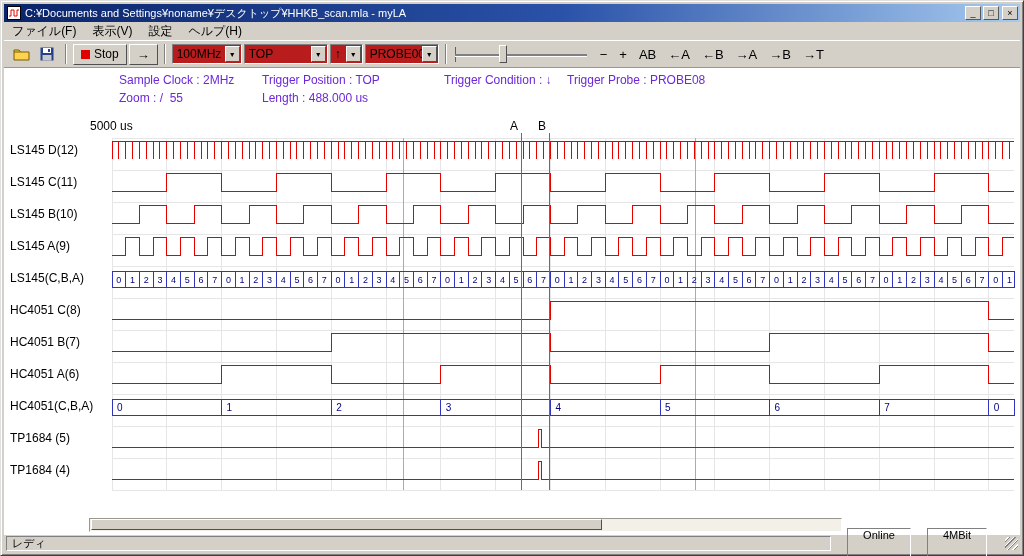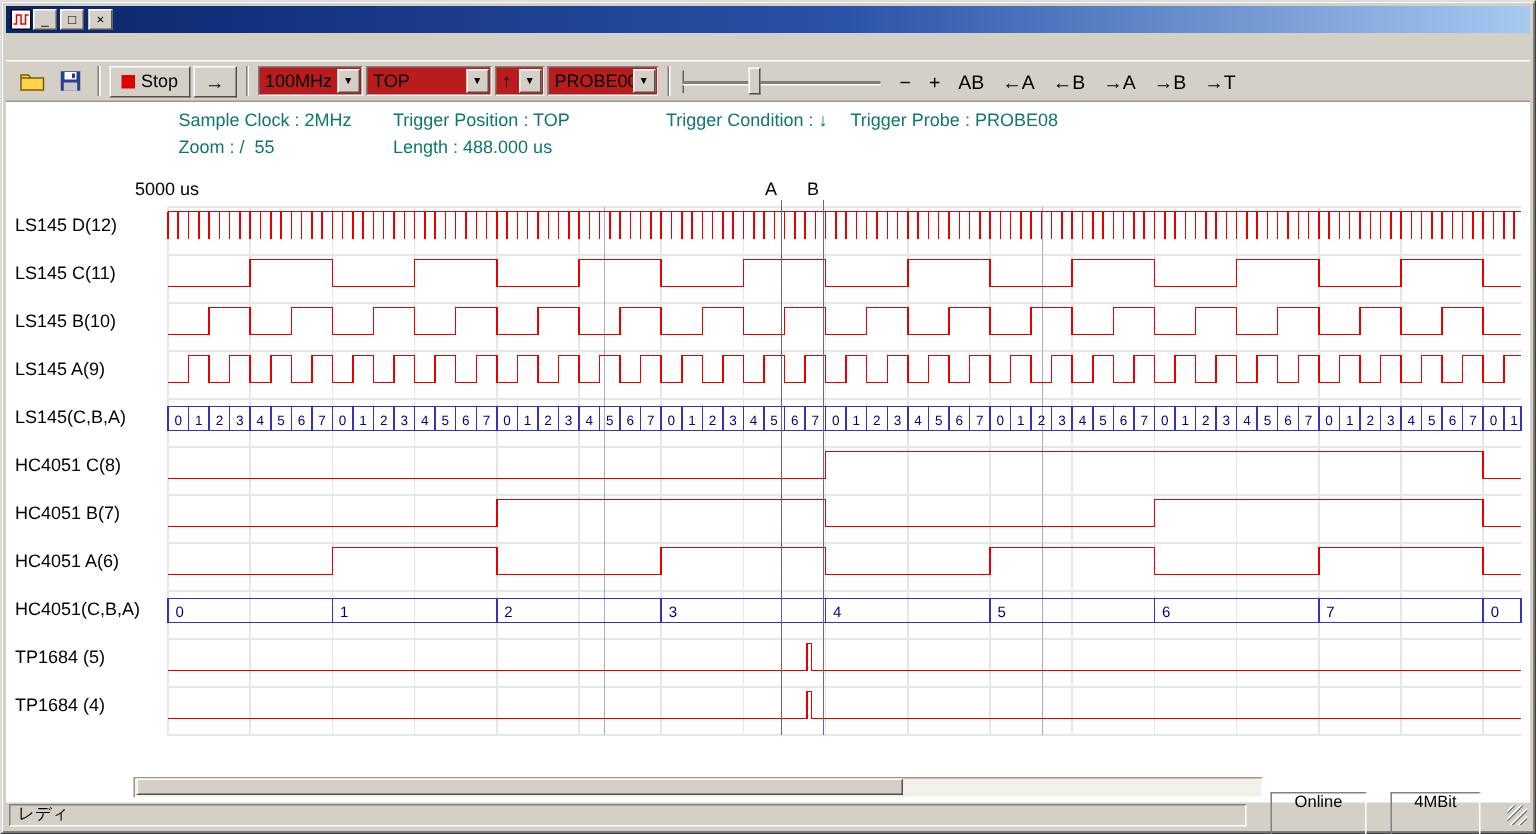--- a/index.html
+++ b/index.html
@@ -22,48 +22,55 @@
   .combo{height:20px;background:#b91c1c;border:1px solid;border-color:#808080 #ffffff #ffffff #808080;display:flex;align-items:center;font-size:12px}
   .combo-text{flex:1;padding:0 4px;white-space:nowrap;overflow:hidden}
   .combo-btn{width:15px;height:16px;background:#d4d0c8;border:1px solid;border-color:#ffffff #505050 #505050 #ffffff;font-size:7px;display:flex;align-items:center;justify-content:center;margin-right:1px;color:#000}
   .slider{position:relative;width:132px;height:22px;margin:0 6px 0 2px}
   .slider-track{position:absolute;left:0;right:0;top:11px;height:2px;background:#808080;box-shadow:0 1px 0 #ffffff}
   .slider-tick{position:absolute;left:0;top:4px;width:1px;height:15px;background:#606060}
   .slider-thumb{position:absolute;left:44px;top:2px;width:8px;height:18px;background:#d4d0c8;border:1px solid;border-color:#ffffff #505050 #505050 #ffffff}
   .flatbtn{background:transparent;border:none;font-size:13px;padding:2px 5px;font-family:inherit;color:#000}
   .gap6{margin-left:0}
   .content{position:absolute;left:3px;top:67px;right:3px;bottom:20px;background:#ffffff;overflow:hidden}
-  .info-text{position:absolute;font-size:12px;color:#0f766e;white-space:pre}
+  .info-text{position:absolute;font-size:12px;color:#6d28d9;white-space:pre}
   #wave-svg{position:absolute;left:0;top:41px;width:1024px;height:385px;font-family:"Liberation Sans","DejaVu Sans",sans-serif}
   .hscroll{position:absolute;left:85px;top:450px;width:753px;height:14px;background:#f2f0e8;border:1px solid;border-color:#9a978d #ffffff #ffffff #9a978d}
   .hthumb{position:absolute;left:1px;top:0;width:511px;height:11px;background:#d4d0c8;border:1px solid;border-color:#ffffff #505050 #505050 #ffffff}
   .statusbar{position:absolute;left:3px;right:3px;bottom:3px;height:17px;display:flex;align-items:center;gap:16px;font-size:11px;color:#000;padding:1px 2px}
   .sb-main{flex:1;height:15px;border:1px solid;border-color:#808080 #ffffff #ffffff #808080;padding:0 5px;line-height:13px;white-space:nowrap;overflow:hidden}
   .sb-cell{height:32px;border:1px solid;border-color:#808080 #ffffff #ffffff #808080;padding:0 15px;line-height:13px;text-align:center}
   .grip{width:13px;height:13px;margin-left:2px;background:repeating-linear-gradient(135deg,transparent 0 2px,#ffffff 2px 3px,#808080 3px 4px)}
 </style>
 </head>
 <body>
 
 <div class="win">
 
   <div class="titlebar">
     <span class="app-icon">
       <svg width="14" height="14" viewBox="0 0 14 14">
           <rect x="0.5" y="0.5" width="13" height="13" fill="#ffffff" stroke="#000000"></rect>
           <path d="M2 10 h2 v-6 h3 v6 h3 v-6 h2" stroke="#e80000" fill="none"></path>
         </svg>
     </span>
+    <span class="title-text">C:¥Documents and Settings¥noname¥デスクトップ¥HHKB_scan.mla - myLA</span>
     <span class="win-btns">
       <button class="wbtn">_</button>
       <button class="wbtn">□</button>
       <button class="wbtn" style="margin-left:1px">×</button>
     </span>
   </div>
 
+  <div class="menubar">
+    <span class="menu-item">ファイル(F)</span>
+    <span class="menu-item">表示(V)</span>
+    <span class="menu-item">設定</span>
+    <span class="menu-item">ヘルプ(H)</span>
+  </div>
 
   <div class="toolbar">
     <button class="tbtn">
       <svg width="17" height="14" viewBox="0 0 17 14">
           <path d="M1 3 h5 l1.5 2 H16 v8 H1 z" fill="#ffd34e" stroke="#7a5c00"></path>
           <path d="M1 5 h6.5" stroke="#7a5c00"></path>
         </svg>
     </button>
     <button class="tbtn">
       <svg width="14" height="14" viewBox="0 0 14 14">

